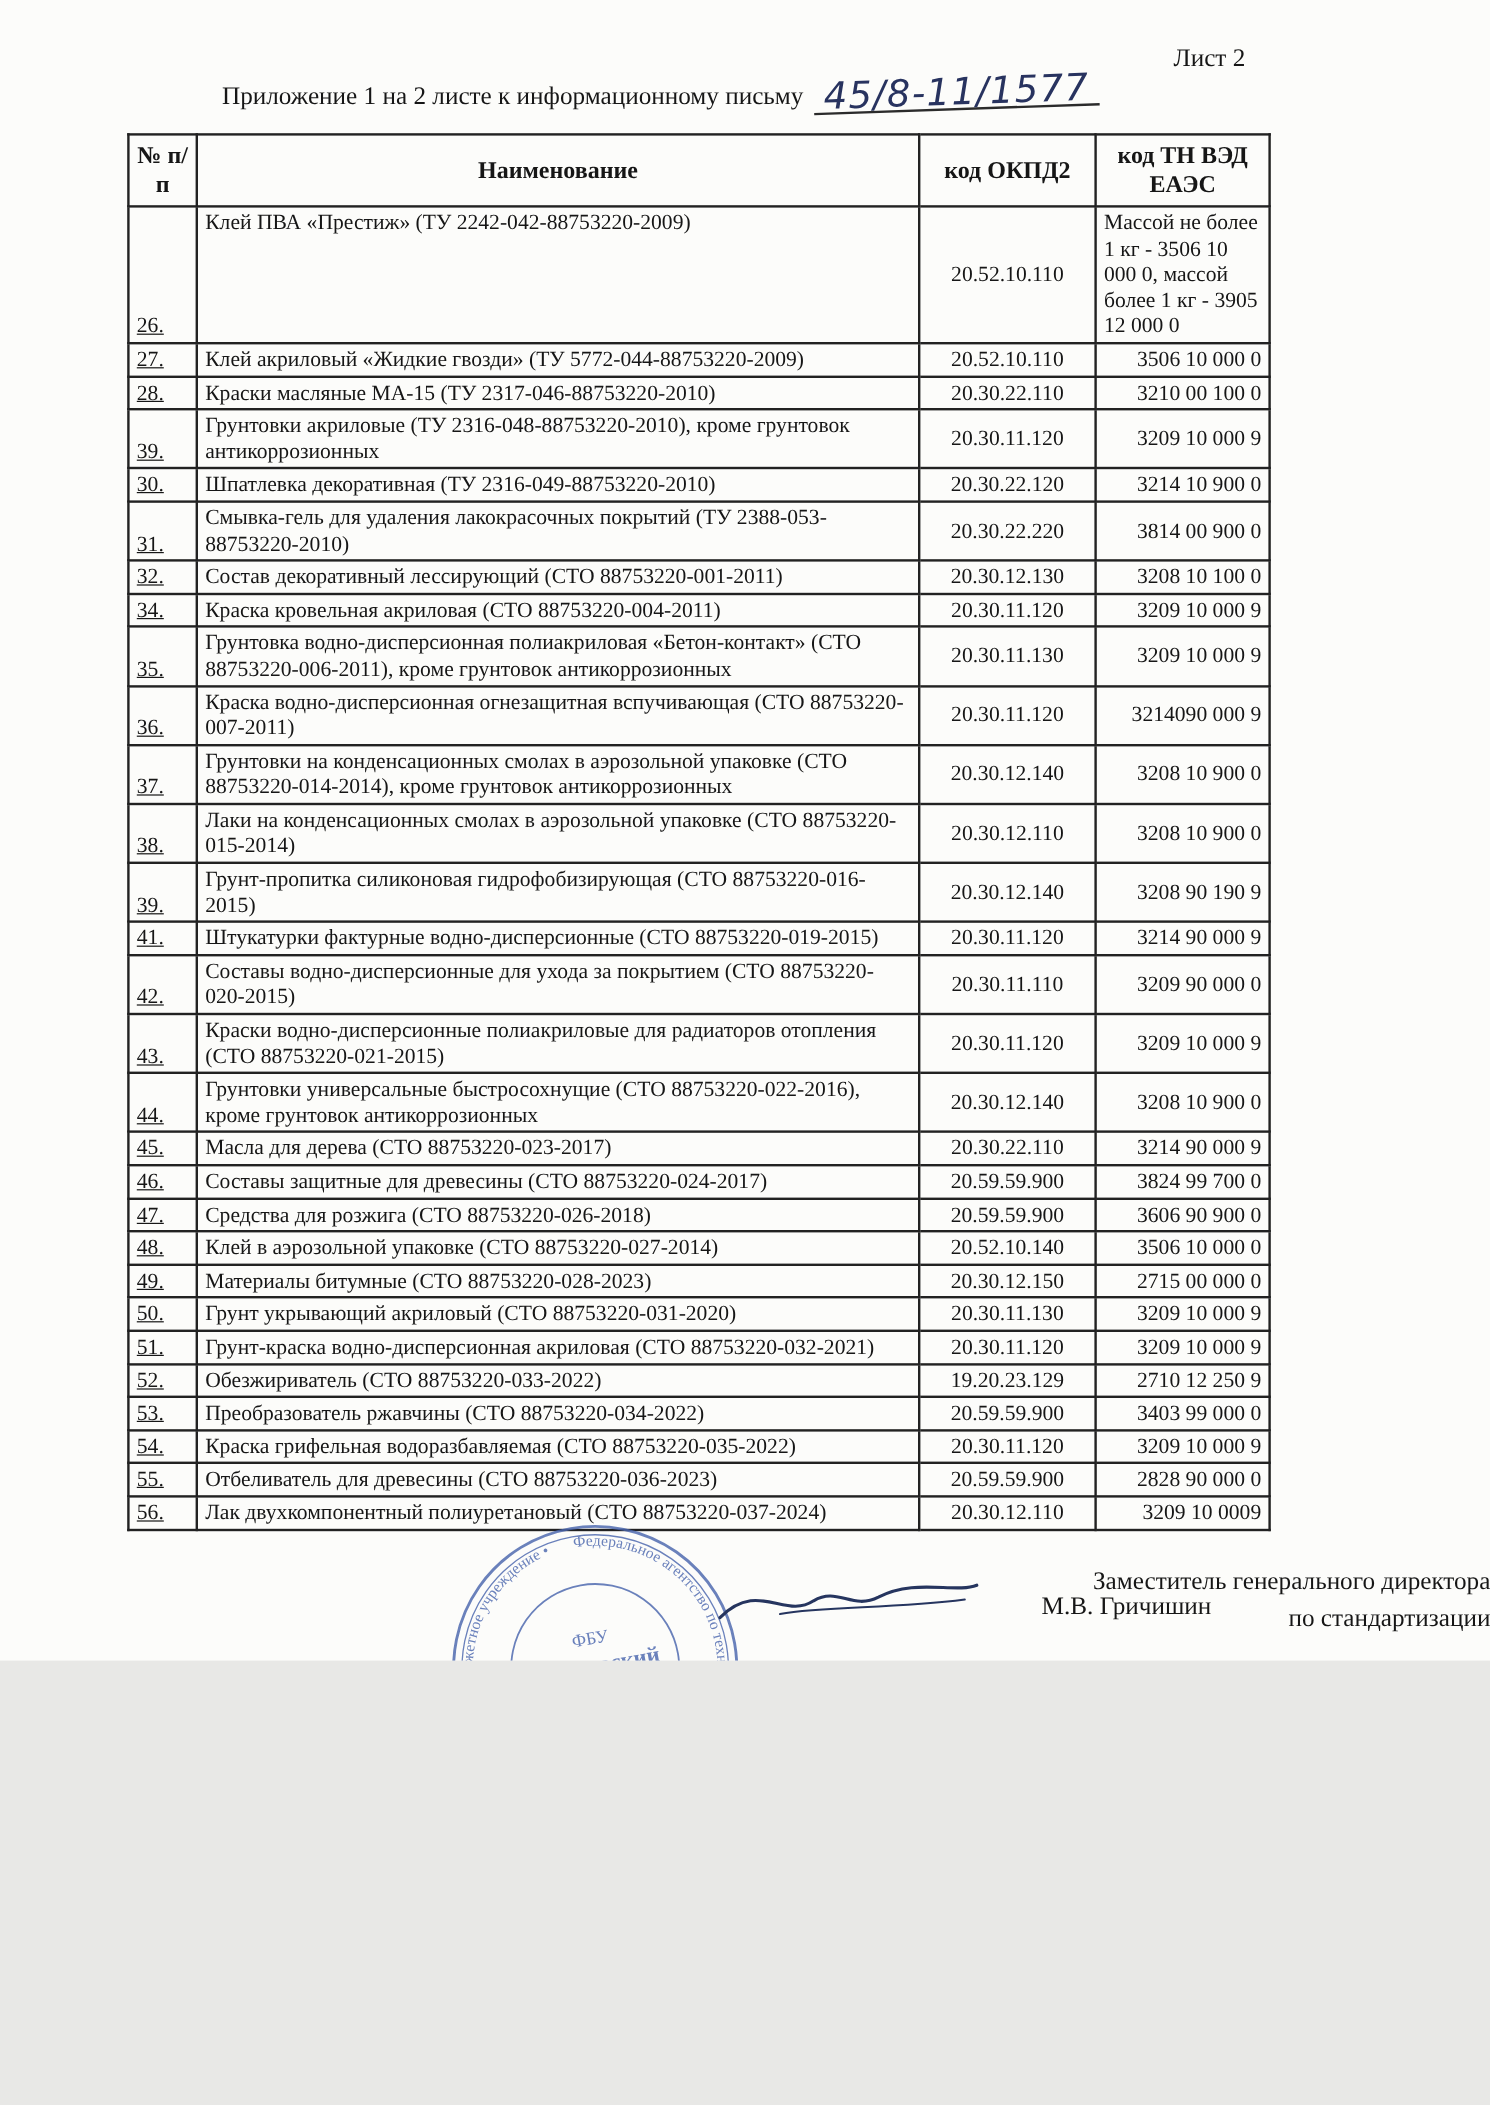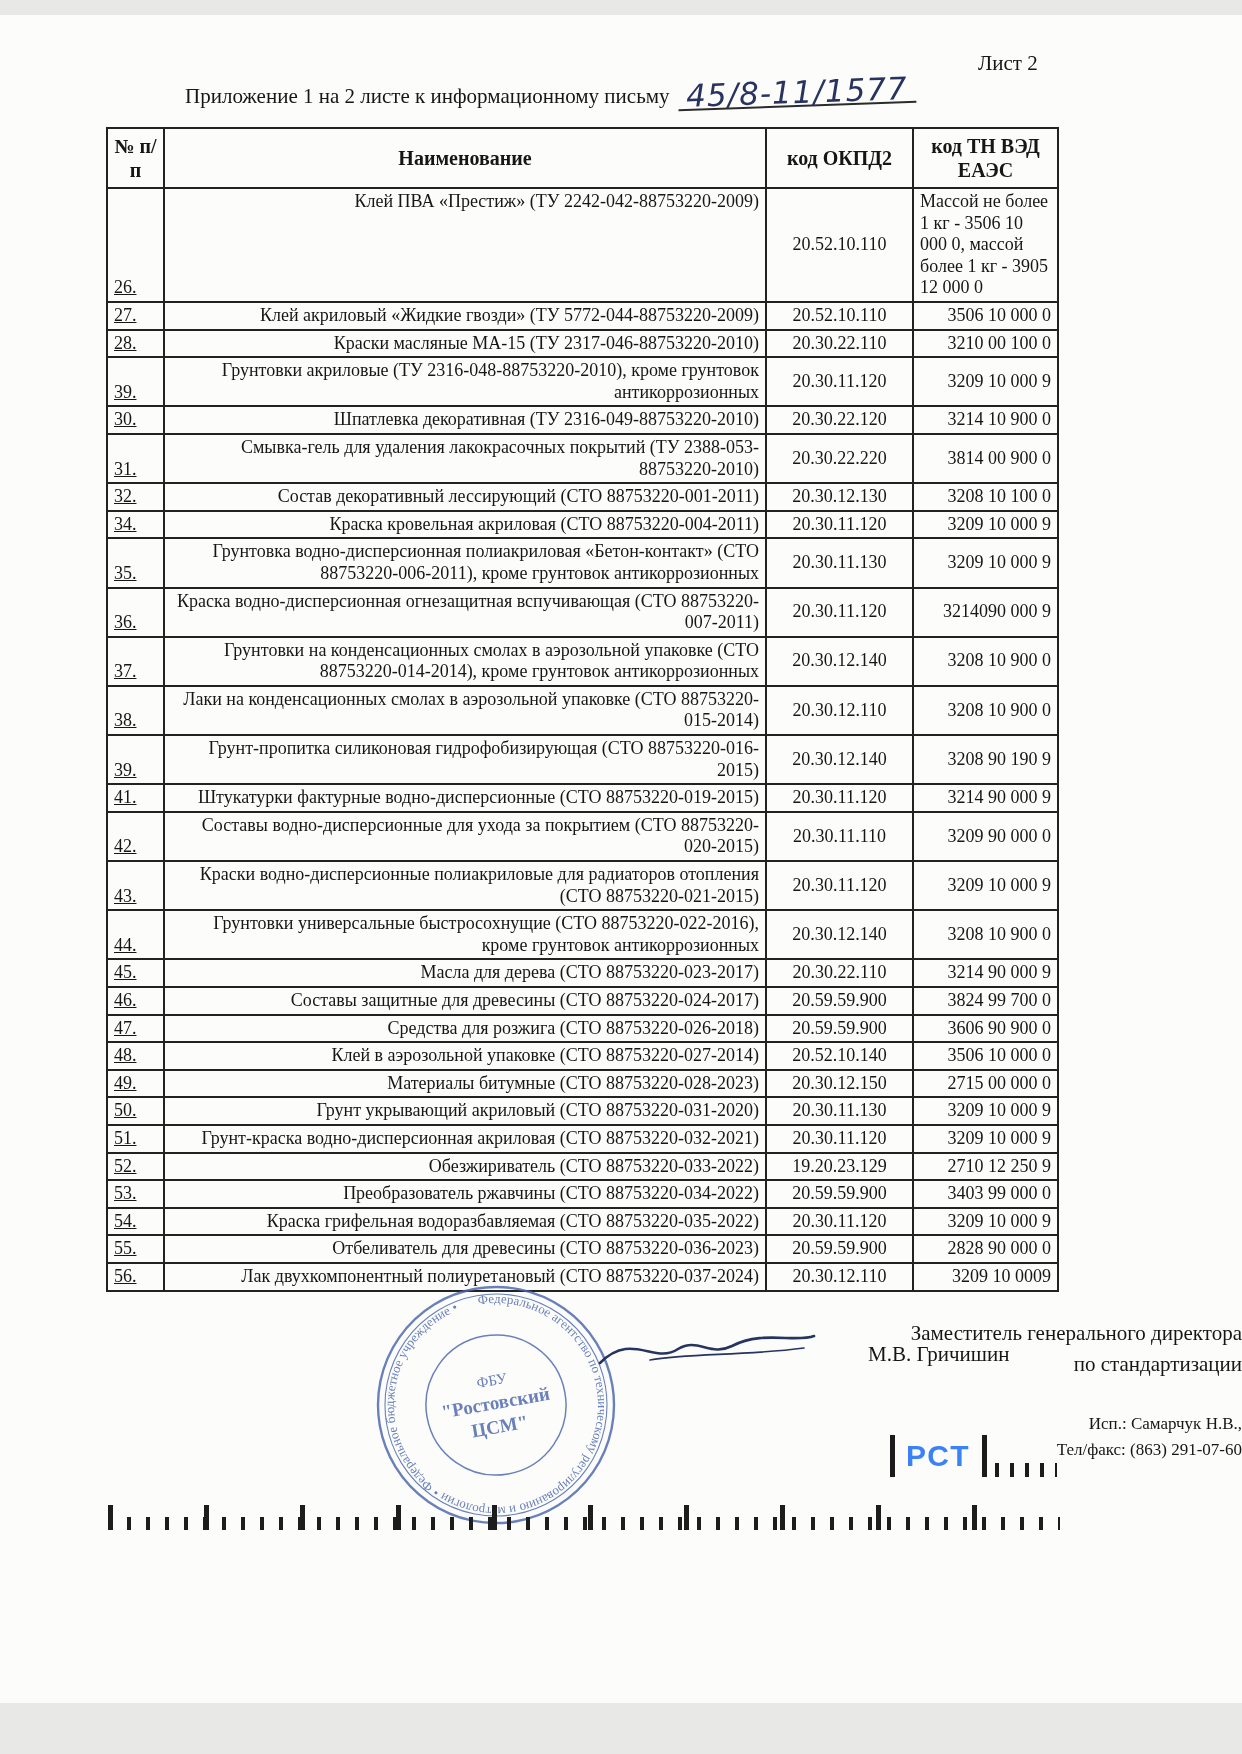--- a/index.html
+++ b/index.html
@@ -1,17 +1,17 @@
 <!DOCTYPE html>
 <html><head>
 <meta charset="utf-8">
 <style>
   html,body {margin:0; padding:0; background:#e8e8e6;}
   .page {
-    width:1242px; height:1688px; margin:15px auto; position:relative;
+    width:1242px; height:1384px; margin:0 auto; position:relative;
     background:#fcfcfa; color:#161616; overflow:hidden;
     font-family:"Liberation Serif", serif;
     box-sizing:border-box;
   }
   .sheet-label {position:absolute; top:36px; left:978px; font-size:21px;}
   .title-line {padding-top:64px; margin-left:185px; font-size:21px; white-space:nowrap;}
   .hw-number {
     display:inline-block; width:238px; margin-left:8px; margin-bottom:-4px;
     border-bottom:2px solid #2b2b2b; text-align:center;
     font-family:"DejaVu Sans", sans-serif; font-style:italic;
@@ -19,21 +19,21 @@
     transform:rotate(-2deg); letter-spacing:1px;
   }
   table.doc {
     border-collapse:collapse; table-layout:fixed;
     margin:18px 0 0 106px; width:951px;
   }
   table.doc th, table.doc td {border:2px solid #222;}
   table.doc th {font-size:20px; font-weight:bold; padding:5px 3px; text-align:center; line-height:1.2;}
   table.doc td {font-size:18px; padding:2px 6px; line-height:1.2;}
   td.c-num {vertical-align:bottom; text-align:left; padding-left:9px;text-decoration:underline;}
-  td.c-name {text-align:right; vertical-align:top; padding-left:9px;}
+  td.c-name {text-align:left; vertical-align:top; padding-left:9px;}
   td.c-code {text-align:center; vertical-align:middle;}
   td.c-tnved {text-align:right; vertical-align:middle;}
   td.tnved-small {font-size:12.5px; line-height:1.28; text-align:left; padding:2px 4px; vertical-align:top;}
   .footer {position:relative; margin-top:26px;text-align:right;}
   .signatory {margin-left:165px; font-size:21px; line-height:1.5;}
   .signatory-name {position:absolute; top:24px; left:868px; font-size:21px;}
   .executor {margin-left:110px; margin-top:30px; font-size:17px; line-height:1.55;}
   .stamp {position:absolute; left:368px; top:1262px; opacity:0.82; transform:rotate(-10deg);}
   .signature {position:absolute; left:592px; top:1300px;}
   .rst-mark {

